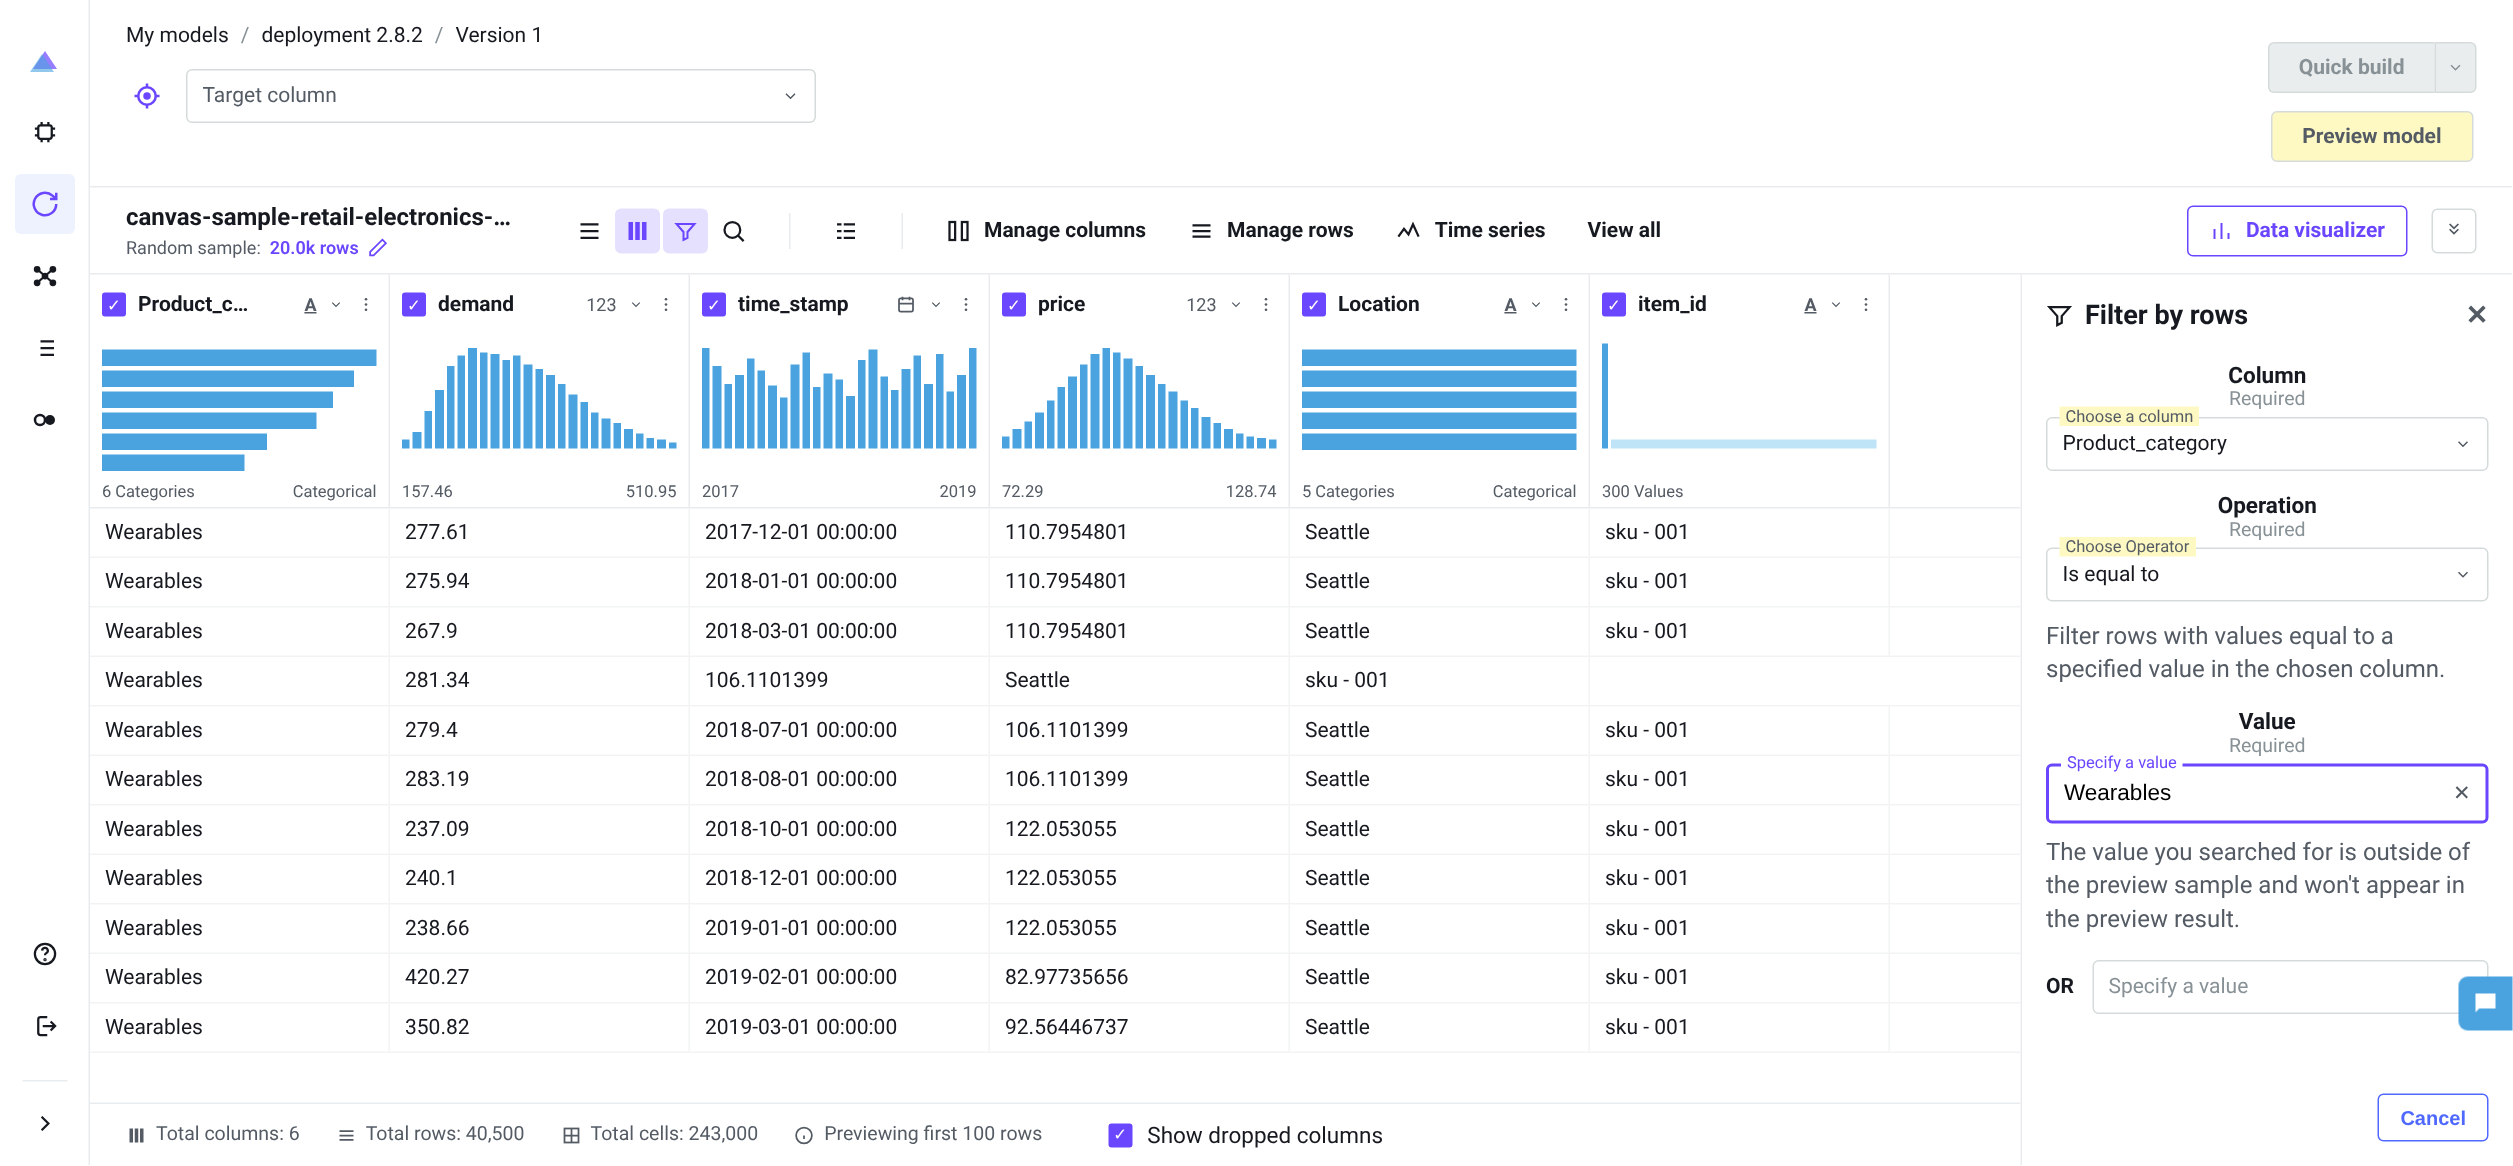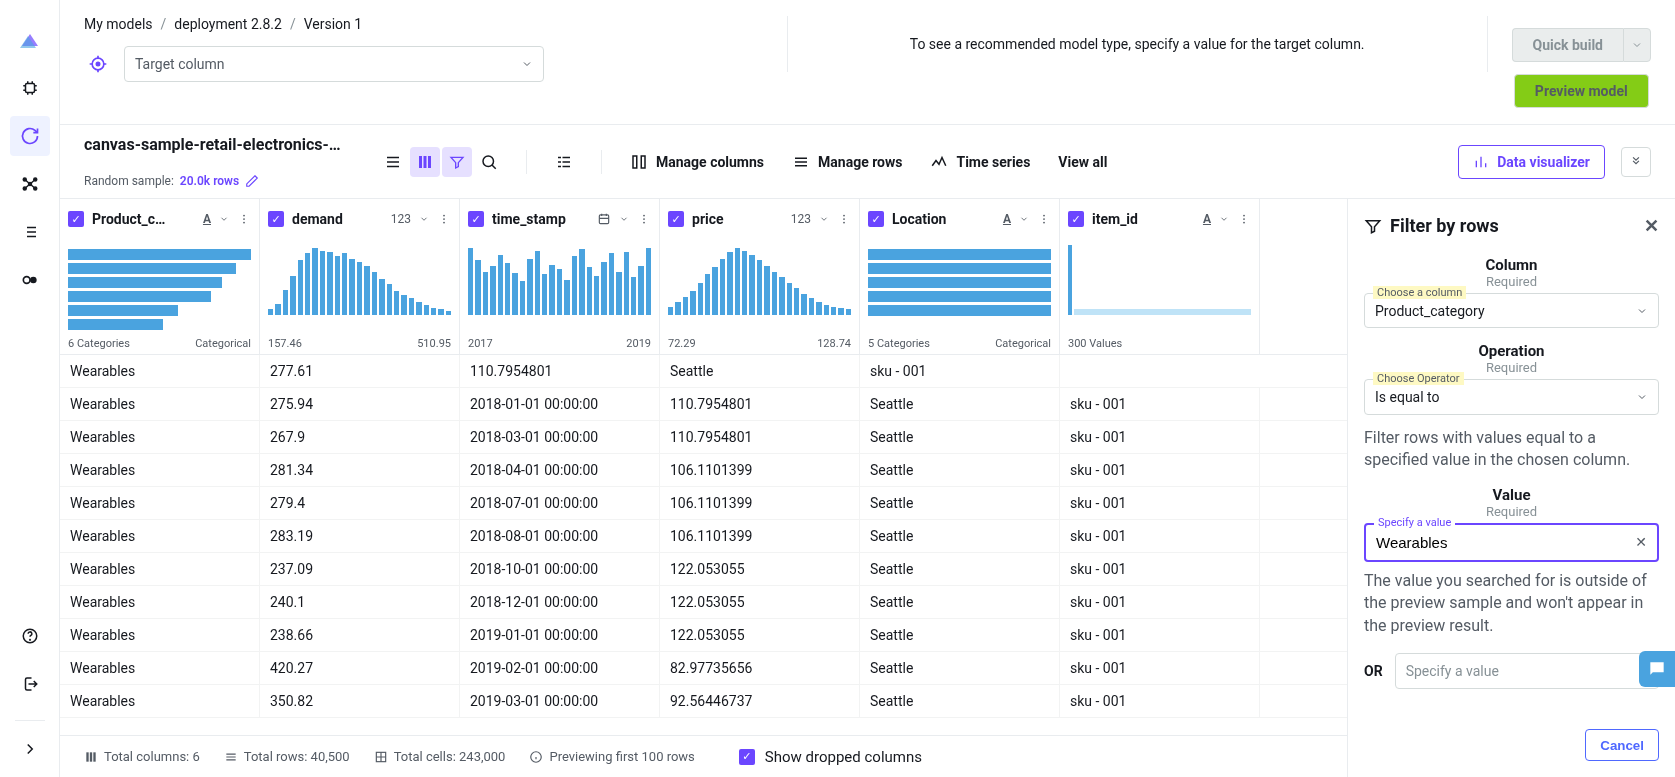--- a/index.html
+++ b/index.html
@@ -19,25 +19,25 @@
 .target-row { display: flex; align-items: center; gap: 12px; }
 .target-icon-circle { width: 28px; height: 28px; display:flex; align-items:center; justify-content:center; }
 .target-select { width: 420px; height: 36px; border: 1px solid #d5dbdb; border-radius: 4px; display: flex; align-items: center; padding: 0 10px; justify-content: space-between; color: #545b64; }
 .topbar-mid { flex: 1; display:flex; align-items:center; justify-content:center; font-size:14px; color:#16191f; text-align:center; padding: 20px 10px; border-left:1px solid #e9ecef; border-right:1px solid #e9ecef; }
 .topbar-right { display: flex; align-items: center; gap: 12px; padding-top: 12px; flex-direction: column; }
 .btn { height: 34px; padding: 0 20px; border-radius: 4px; border: 1px solid #d5dbdb; background:#fff; font-weight:700; display:flex; align-items:center; justify-content:center; cursor:pointer; font-size:14px; }
 .btn-disabled { background:#eaeded; color:#879196; cursor:not-allowed; }
 .btn-split { display:flex; }
 .btn-split .main-b { border-radius:4px 0 0 4px; border-right:none; }
 .btn-split .chev-b { width:28px; border-radius:0 4px 4px 0; background:#eaeded; border:1px solid #d5dbdb; color:#879196; display:flex;align-items:center;justify-content:center; }
-.btn-outline { background:#84cc16; color:#545b64; }
+.btn-outline { background:#fef9c3; color:#545b64; }
 .toolbar { display:flex; align-items:center; padding: 10px 24px; gap:16px; border-bottom:1px solid #e9ecef; }
 .title-block { display:flex; flex-direction:column; margin-right: 8px; min-width: 270px; }
 .title-block .title { font-weight:700; font-size:16px; white-space:nowrap; overflow:hidden; text-overflow:ellipsis; max-width:260px; }
-.title-block .sub { font-size:12px; color:#545b64; display:flex; align-items:center; gap:6px; margin-top:20px; }
+.title-block .sub { font-size:12px; color:#545b64; display:flex; align-items:center; gap:6px; margin-top:4px; }
 .title-block .sub .link { color:#6b46ff; font-weight:600; }
 .tool-icons { display:flex; align-items:center; gap:2px; }
 .tool-btn { width:30px; height:30px; display:flex; align-items:center; justify-content:center; border-radius:4px; cursor:pointer; }
 .tool-btn.active { background:#e6e0ff; color:#6b46ff; }
 .tool-sep { width:1px; height:24px; background:#e9ecef; margin:0 6px; }
 .tool-action { display:flex; align-items:center; gap:8px; font-weight:700; cursor:pointer; padding: 4px 6px; }
 .toolbar-spacer { flex:1; }
 .btn-purple-outline { height:34px; padding: 0 14px; border:1px solid #6b46ff; color:#6b46ff; border-radius:4px; display:flex; align-items:center; gap:8px; font-weight:700; cursor:pointer; }
 .expand-btn { width:30px; height:30px; border:1px solid #d5dbdb; border-radius:4px; display:flex; align-items:center; justify-content:center; cursor:pointer; }
 .content-row { flex:1; display:flex; min-height:0; }
@@ -167,21 +167,20 @@
               </svg>
             </div>
           <div class="target-select">
             <span>Target column</span>
             <svg width="12" height="12" viewBox="0 0 24 24" fill="none" stroke="#545b64" stroke-width="2">
                 <path d="M6 9l6 6 6-6"></path>
               </svg>
           </div>
         </div>
       </div>
-      <div class="topbar-mid">To see a recommended model type, specify a value for the target column.</div>
       <div class="topbar-right">
         <div class="btn-split">
           <div class="btn btn-disabled main-b">Quick build</div>
           <div class="chev-b">
               <svg width="12" height="12" viewBox="0 0 24 24" fill="none" stroke="#879196" stroke-width="2">
                 <path d="M6 9l6 6 6-6"></path>
               </svg>
             </div>
         </div>
         <div class="btn btn-outline">Preview model</div>
@@ -499,20 +498,21 @@
     <div class="col-chart-footer">
                 <span>300 Values</span>
                 <span></span>
               </div>
             </div>
           </div>
         <div class="grid-body" id="gridbody">
             <div class="grid-row">
               <div class="grid-cell">Wearables</div>
               <div class="grid-cell">277.61</div>
+              <div class="grid-cell">2017-12-01 00:00:00</div>
               <div class="grid-cell">110.7954801</div>
               <div class="grid-cell">Seattle</div>
               <div class="grid-cell">sku - 001</div>
             </div>
             <div class="grid-row">
               <div class="grid-cell">Wearables</div>
               <div class="grid-cell">275.94</div>
               <div class="grid-cell">2018-01-01 00:00:00</div>
               <div class="grid-cell">110.7954801</div>
               <div class="grid-cell">Seattle</div>
@@ -522,21 +522,20 @@
               <div class="grid-cell">Wearables</div>
               <div class="grid-cell">267.9</div>
               <div class="grid-cell">2018-03-01 00:00:00</div>
               <div class="grid-cell">110.7954801</div>
               <div class="grid-cell">Seattle</div>
               <div class="grid-cell">sku - 001</div>
             </div>
             <div class="grid-row">
               <div class="grid-cell">Wearables</div>
               <div class="grid-cell">281.34</div>
-              <div class="grid-cell">2018-04-01 00:00:00</div>
               <div class="grid-cell">106.1101399</div>
               <div class="grid-cell">Seattle</div>
               <div class="grid-cell">sku - 001</div>
             </div>
             <div class="grid-row">
               <div class="grid-cell">Wearables</div>
               <div class="grid-cell">279.4</div>
               <div class="grid-cell">2018-07-01 00:00:00</div>
               <div class="grid-cell">106.1101399</div>
               <div class="grid-cell">Seattle</div>

